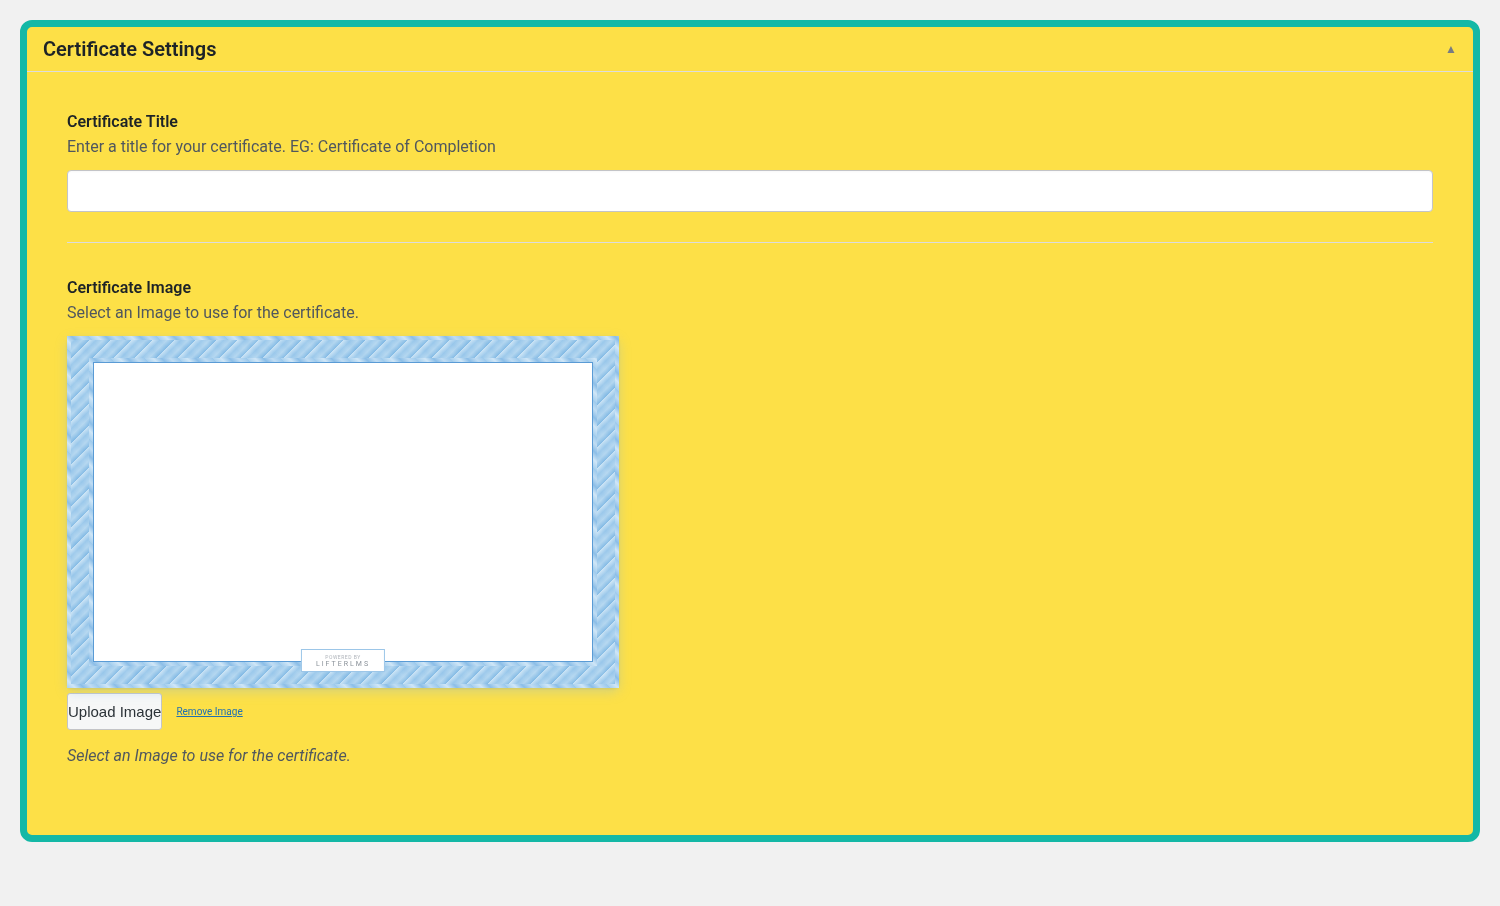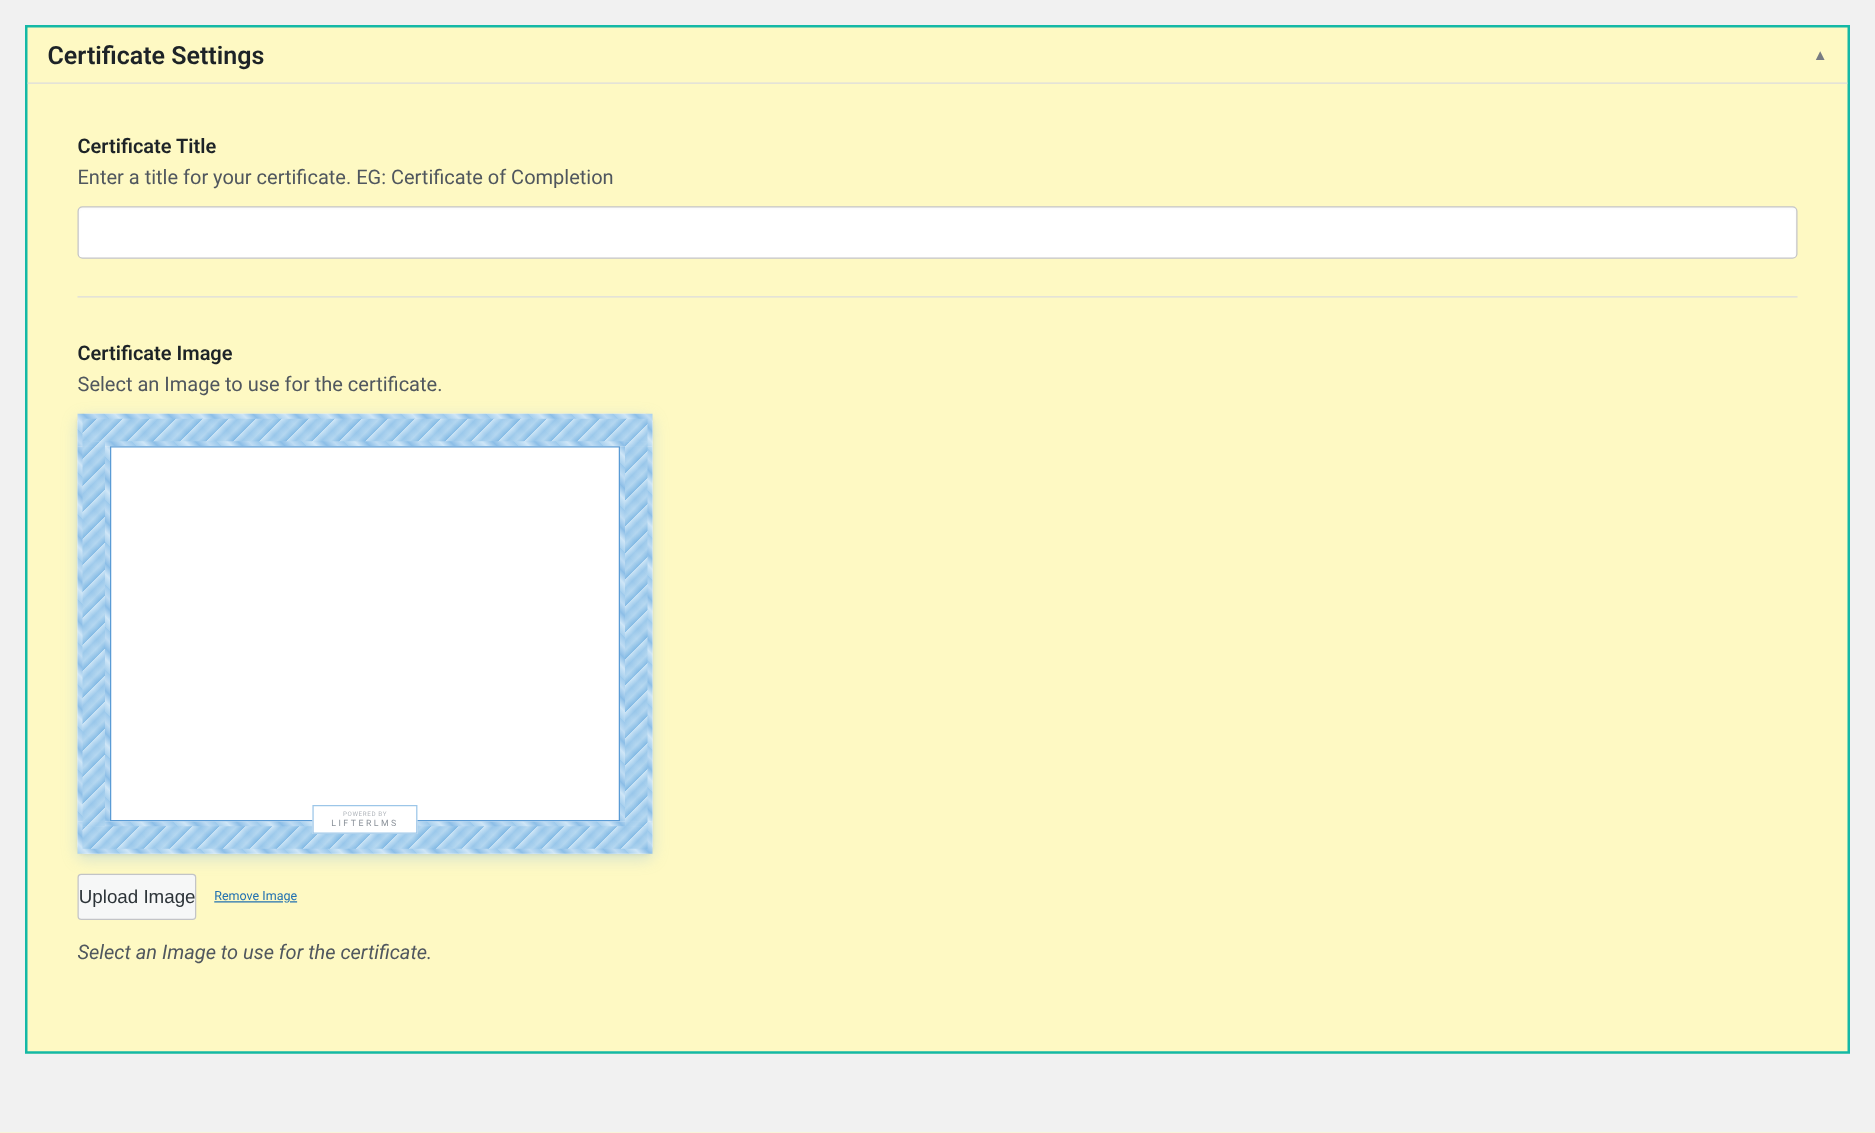--- a/index.html
+++ b/index.html
@@ -7,23 +7,23 @@
       padding: 0;
       box-sizing: border-box;
     }
     body {
       font-family: -apple-system, BlinkMacSystemFont, "Segoe UI", Roboto, sans-serif;
       background: #f1f1f1;
       padding: 20px;
       color: #3c434a;
     }
     .panel {
-      background: #fef9c3;
-      border: 2px solid #14b8a6;
-      border-radius: 0;
+      background: #fde047;
+      border: 7px solid #14b8a6;
+      border-radius: 12px;
     }
     .panel-header {
       display: flex;
       justify-content: space-between;
       align-items: center;
       padding: 10px 16px;
       border-bottom: 1px solid #dcdcde;
     }
     .panel-title {
       font-size: 20px;
@@ -63,24 +63,24 @@
       width: 100%;
       padding: 10px 12px;
       border: 1px solid #c3c4c7;
       border-radius: 4px;
       font-size: 15px;
       height: 42px;
       background: #fff;
       box-shadow: inset 0 1px 2px rgba(0,0,0,0.03);
     }
     .certificate-preview {
-      width: 460px;
+      width: 552px;
       height: 352px;
       position: relative;
-      margin-bottom: 16px;
+      margin-bottom: 5px;
       background: #fff;
       box-shadow: 0 4px 12px rgba(135, 186, 228, 0.35), 0 1px 3px rgba(0,0,0,0.08);
       border-radius: 6px;
     }
     .cert-border-outer {
       position: absolute;
       inset: 0;
       border: 26px solid transparent;
       border-image: repeating-linear-gradient(
         45deg,

